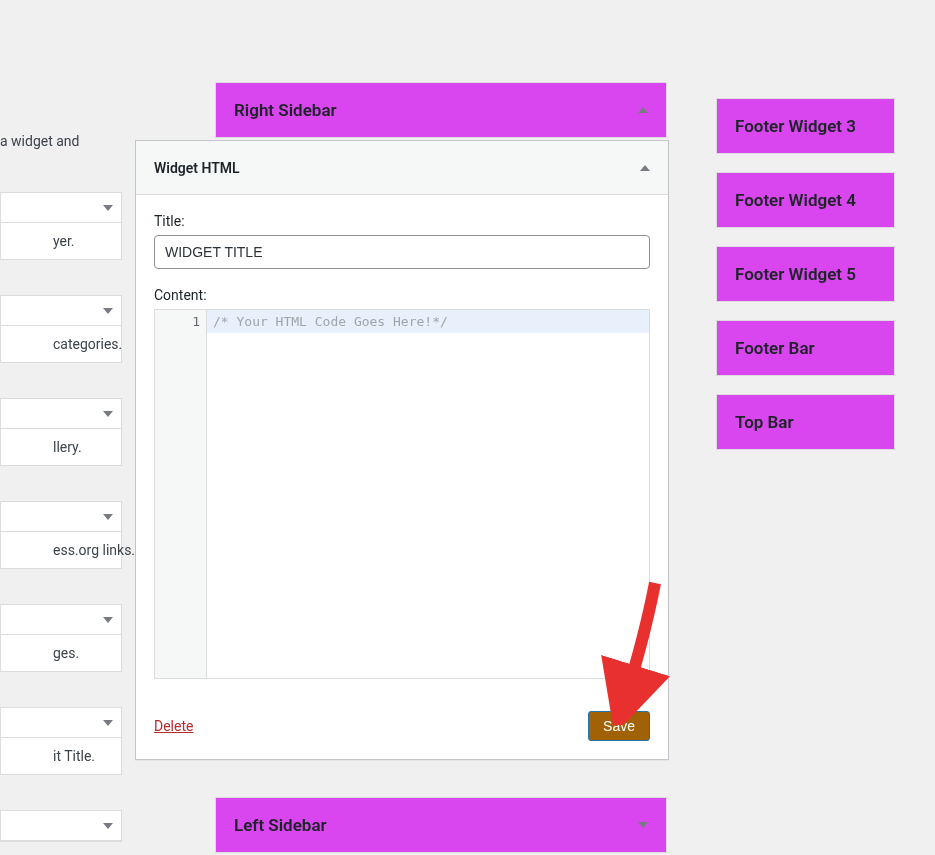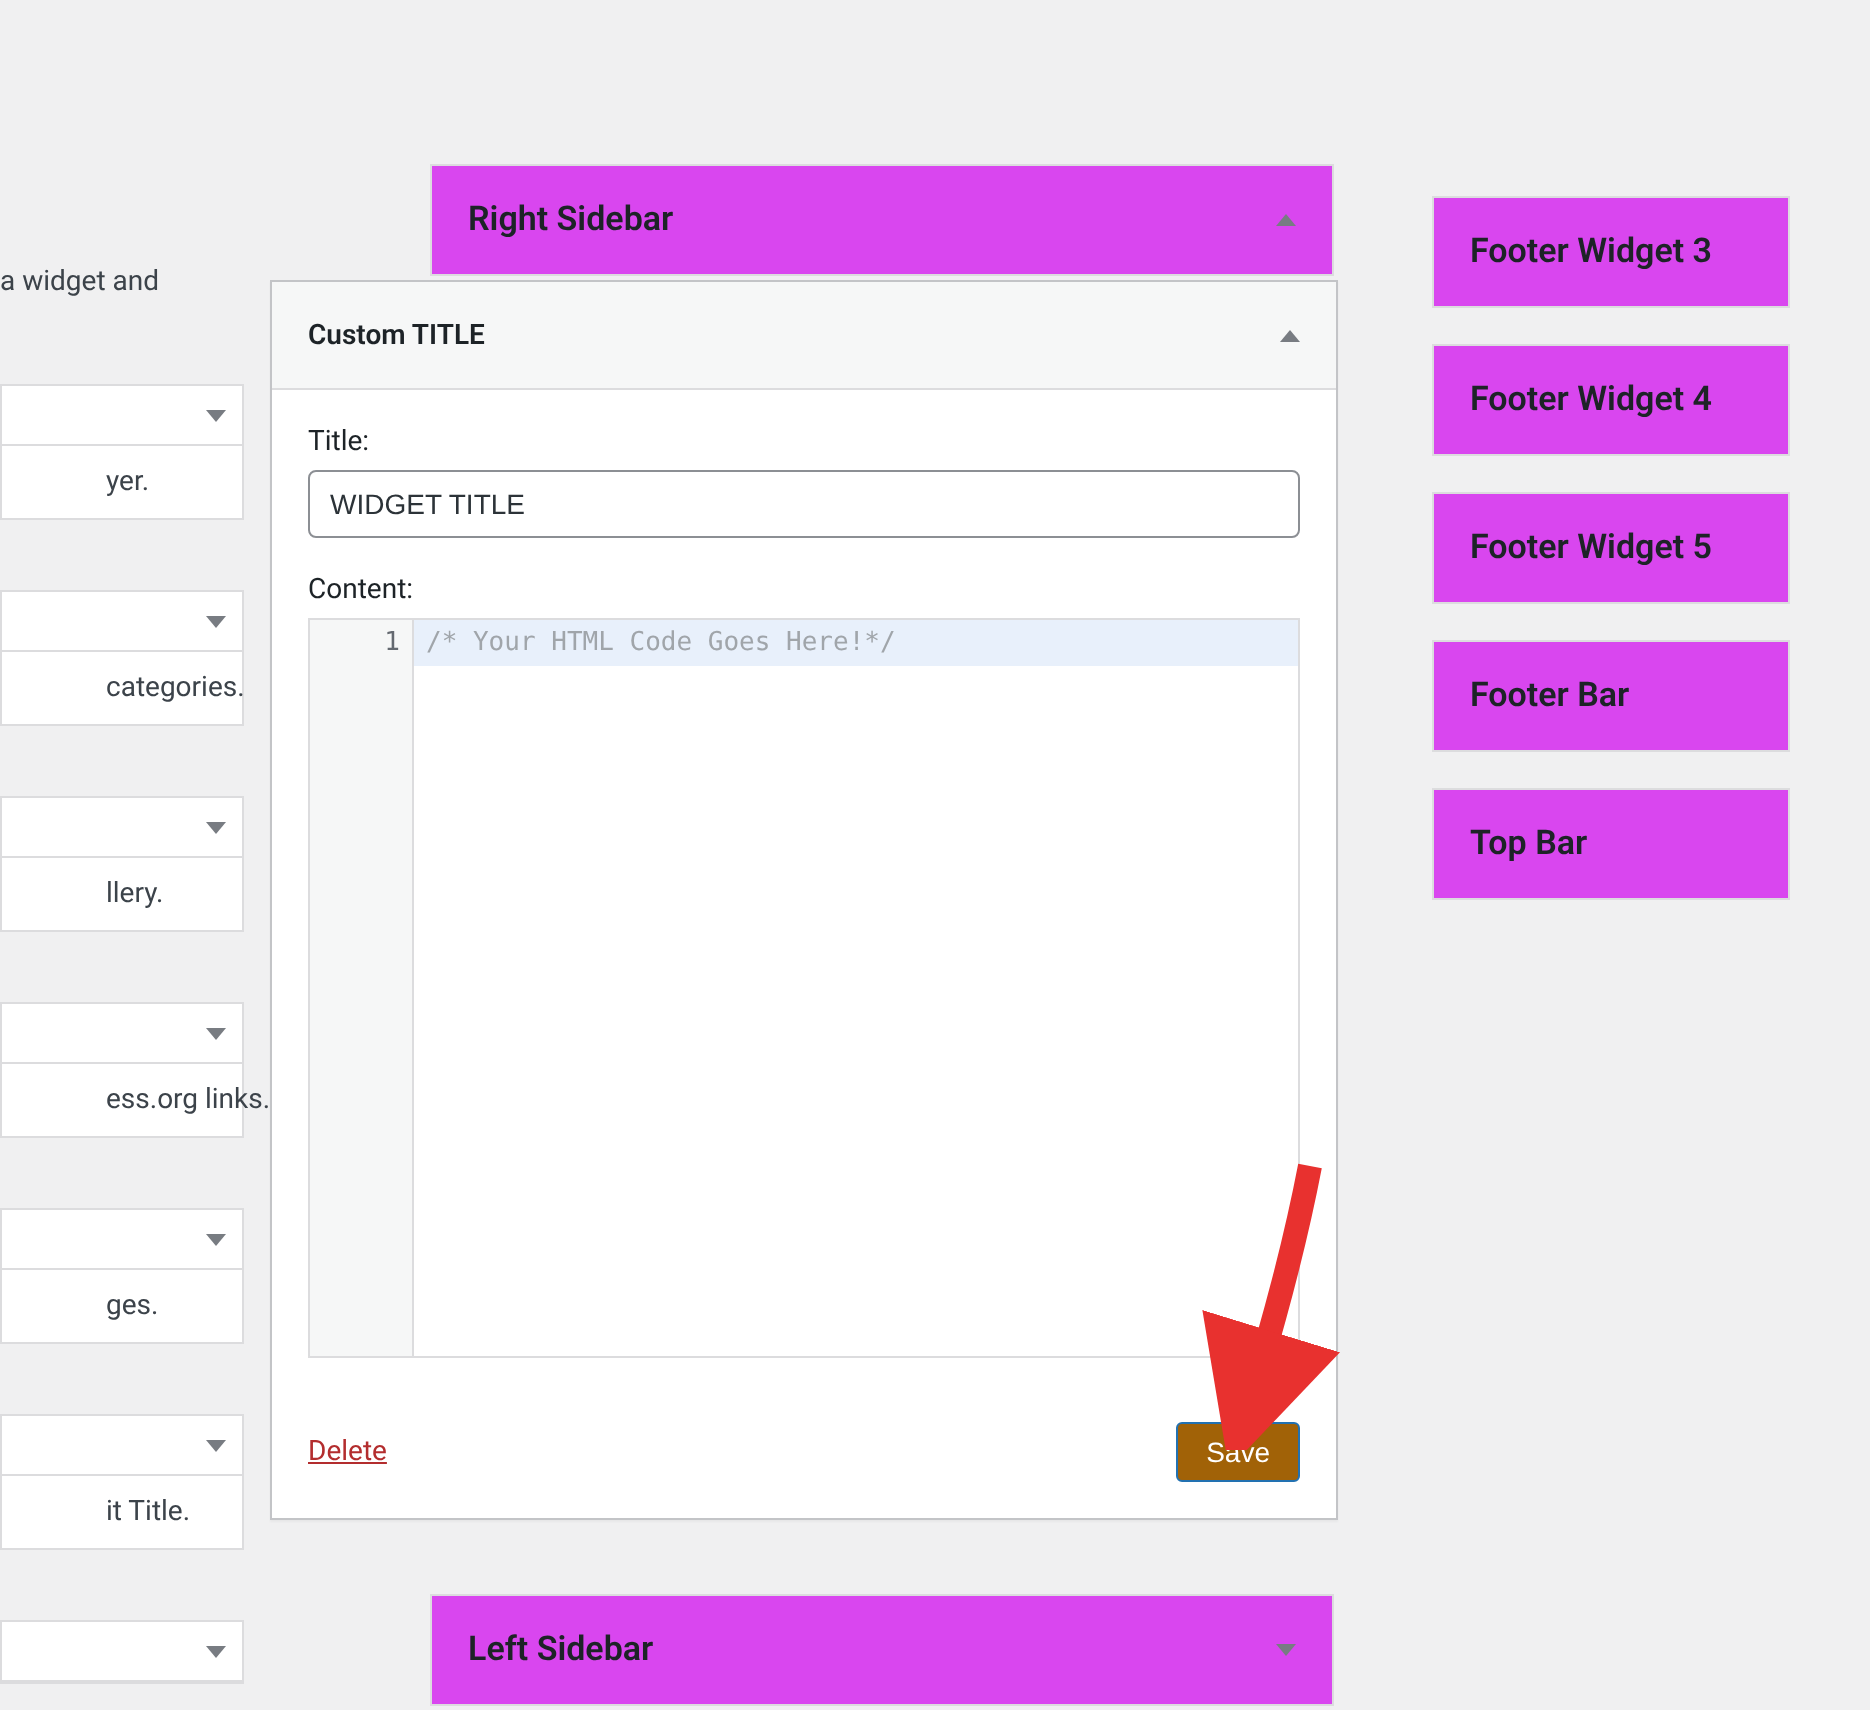--- a/index.html
+++ b/index.html
@@ -258,21 +258,21 @@
 
 <div class="center-col">
   <div class="wa-header">
     <h3>Right Sidebar</h3>
     <span class="caret-up"></span>
   </div>
 </div>
 
 <div class="widget-panel">
   <div class="widget-panel-hdr">
-    <span>Custom TITLE</span>
+    <span>Widget HTML</span>
     <span class="caret-up"></span>
   </div>
   <div class="widget-panel-body">
     <div class="field-group">
       <label class="form-label">Title:</label>
       <input class="title-input" type="text" value="WIDGET TITLE" style="">
     </div>
     <div class="field-group">
       <label class="form-label">Content:</label>
       <div class="code-editor">

